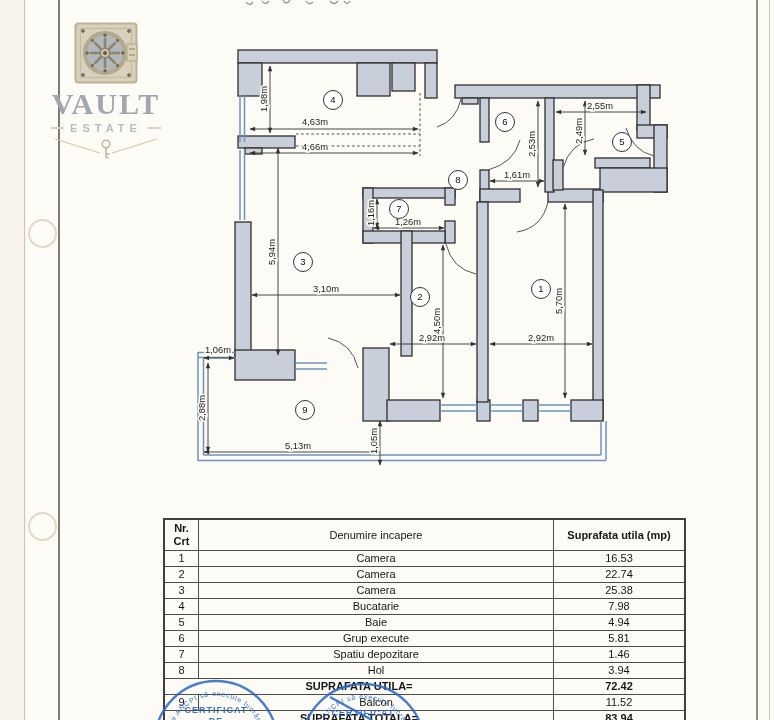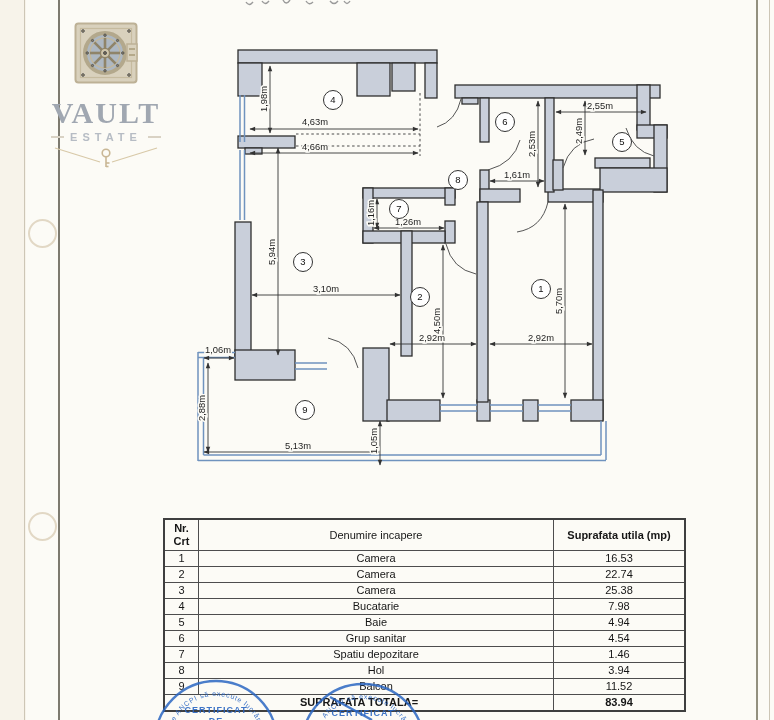--- a/index.html
+++ b/index.html
@@ -16,21 +16,21 @@
   .vline.r1{left:756px;width:2px;background:#93907f;}
   .vline.r2{left:769px;width:1px;background:#cdc6b6;}
   .punch{position:absolute;left:28px;width:25px;height:25px;border:2px solid #e2d8c5;border-radius:50%;}
   .punch.p1{top:219px}.punch.p2{top:512px}
 
   
   .logo{position:absolute;left:48px;top:22px;width:116px;text-align:center;}
   .logo .door{display:block;margin:0 auto;}
   .logo .word{
     font-family:"Liberation Serif", serif;font-weight:700;
-    font-size:30px;letter-spacing:2px;color:#a0a7b1;margin-top:14px;line-height:30px;
+    font-size:30px;letter-spacing:2px;color:#a0a7b1;margin-top:5px;line-height:30px;
   }
   .logo .sub{display:flex;align-items:center;justify-content:center;gap:6px;margin-top:3px;}
   .logo .sub .dash{width:13px;height:0;border-top:2px solid #d9d2c4;}
   .logo .sub .txt{font-size:11px;letter-spacing:5px;color:#b6bcc4;font-weight:600;}
   .logo .keyart{margin-top:2px;}
 
   
   svg.plan{position:absolute;left:0;top:0;}
   .wall{fill:#c9cfda;stroke:#2e2e2e;stroke-width:1.3;}
   .win{stroke:#6f93be;stroke-width:1.5;fill:none;}
@@ -305,32 +305,36 @@
         <td>Bucatarie</td>
         <td>7.98</td>
       </tr>
       <tr>
         <td>5</td>
         <td>Baie</td>
         <td>4.94</td>
       </tr>
       <tr>
         <td>6</td>
-        <td>Grup sanitar</td>
-        <td>4.54</td>
+        <td>Grup execute</td>
+        <td>5.81</td>
       </tr>
       <tr>
         <td>7</td>
         <td>Spatiu depozitare</td>
         <td>1.46</td>
       </tr>
       <tr>
         <td>8</td>
         <td>Hol</td>
         <td>3.94</td>
+      </tr>
+      <tr>
+        <td class="lbl" colspan="2">SUPRAFATA UTILA=</td>
+        <td class="val">72.42</td>
       </tr>
       <tr>
         <td>9</td>
         <td>Balcon</td>
         <td class="balval">11.52</td>
       </tr>
       <tr>
         <td class="lbl" colspan="2">SUPRAFATA TOTALA=</td>
         <td class="val">83.94</td>
       </tr>

